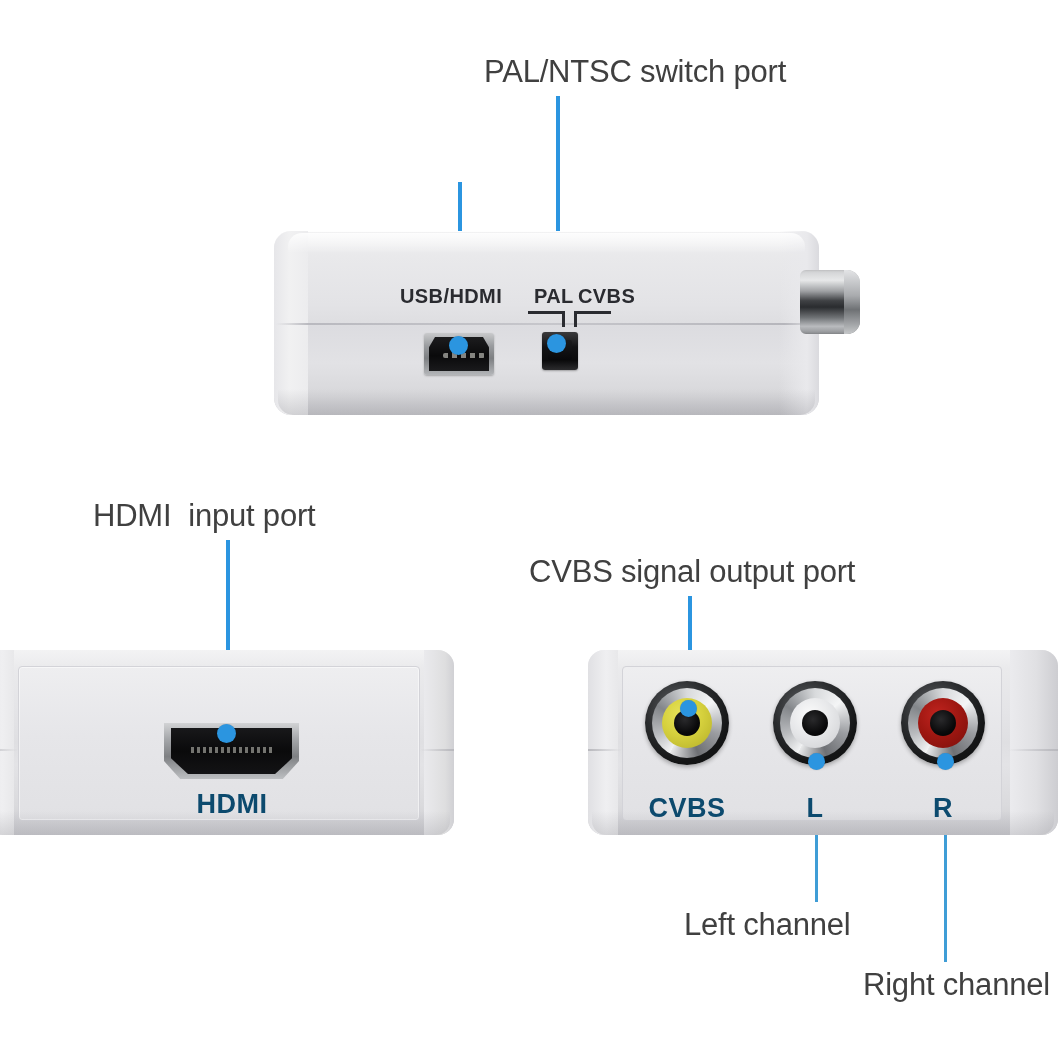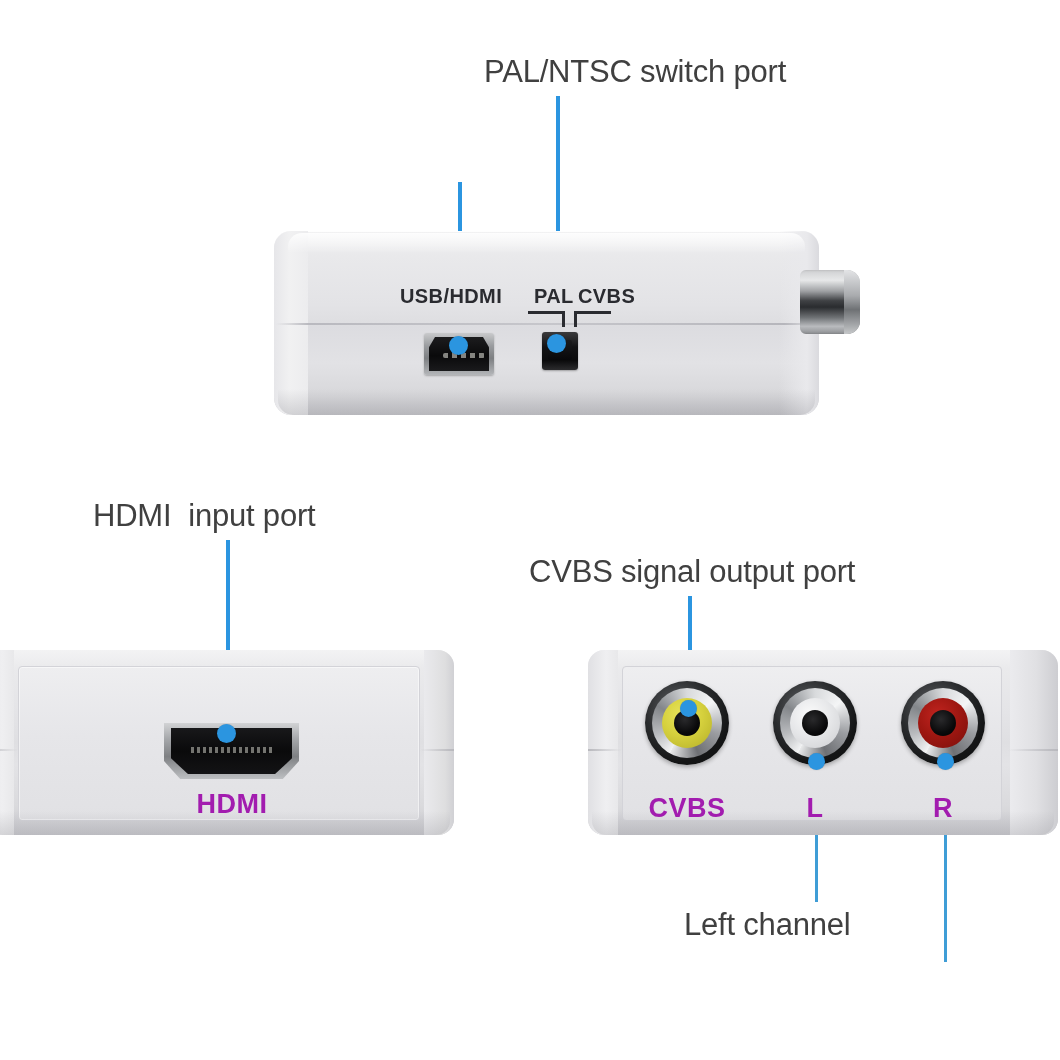--- a/index.html
+++ b/index.html
@@ -316,21 +316,21 @@
     position: absolute; left: 29px; top: 29px; right: 29px; bottom: 29px;
     border-radius: 50%;
     background: radial-gradient(circle at 42% 36%, #2a2a2c 0%, #0a0a0b 60%, #000 100%);
   }
   .jack.cvbs .insul { background: radial-gradient(circle at 40% 34%, #e8e45c 0%, #d6d13d 45%, #b4ae28 100%); }
   .jack.left .insul { background: radial-gradient(circle at 40% 34%, #fbfbfb 0%, #e7e8ea 45%, #cdced1 100%); }
   .jack.right .insul { background: radial-gradient(circle at 40% 34%, #c0241f 0%, #9e1711 48%, #7a0f0b 100%); }
 
   .jack-label {
     position: absolute;
-    color: #a21caf;
+    color: #0c4a6e;
     font-family: "Liberation Sans", sans-serif;
     font-weight: bold;
     font-size: 27px;
     letter-spacing: 0.5px;
     white-space: pre;
     text-align: center;
   }
 </style>
 </head>
 <body>
@@ -339,20 +339,21 @@
 
   <div class="anno" style="left:484px; top:56px;">PAL/NTSC switch port</div>
 
 
   <div class="anno" style="left:93px; top:500px;">HDMI  input port</div>
 
   <div class="anno" style="left:529px; top:556px;">CVBS signal output port</div>
 
   <div class="anno" style="left:684px; top:909px;">Left channel</div>
 
+  <div class="anno" style="left:863px; top:969px;">Right channel</div>
 
   <div class="leader" style="left:556px; top:96px; height:246px;"></div>
 
   <div class="leader" style="left:458px; top:182px; height:163px;"></div>
 
   <div class="leader" style="left:226px; top:540px; height:192px;"></div>
 
   <div class="leader" style="left:688px; top:596px; height:110px;"></div>
 
   <div class="leader thin" style="left:815px; top:762px; height:140px;"></div>

